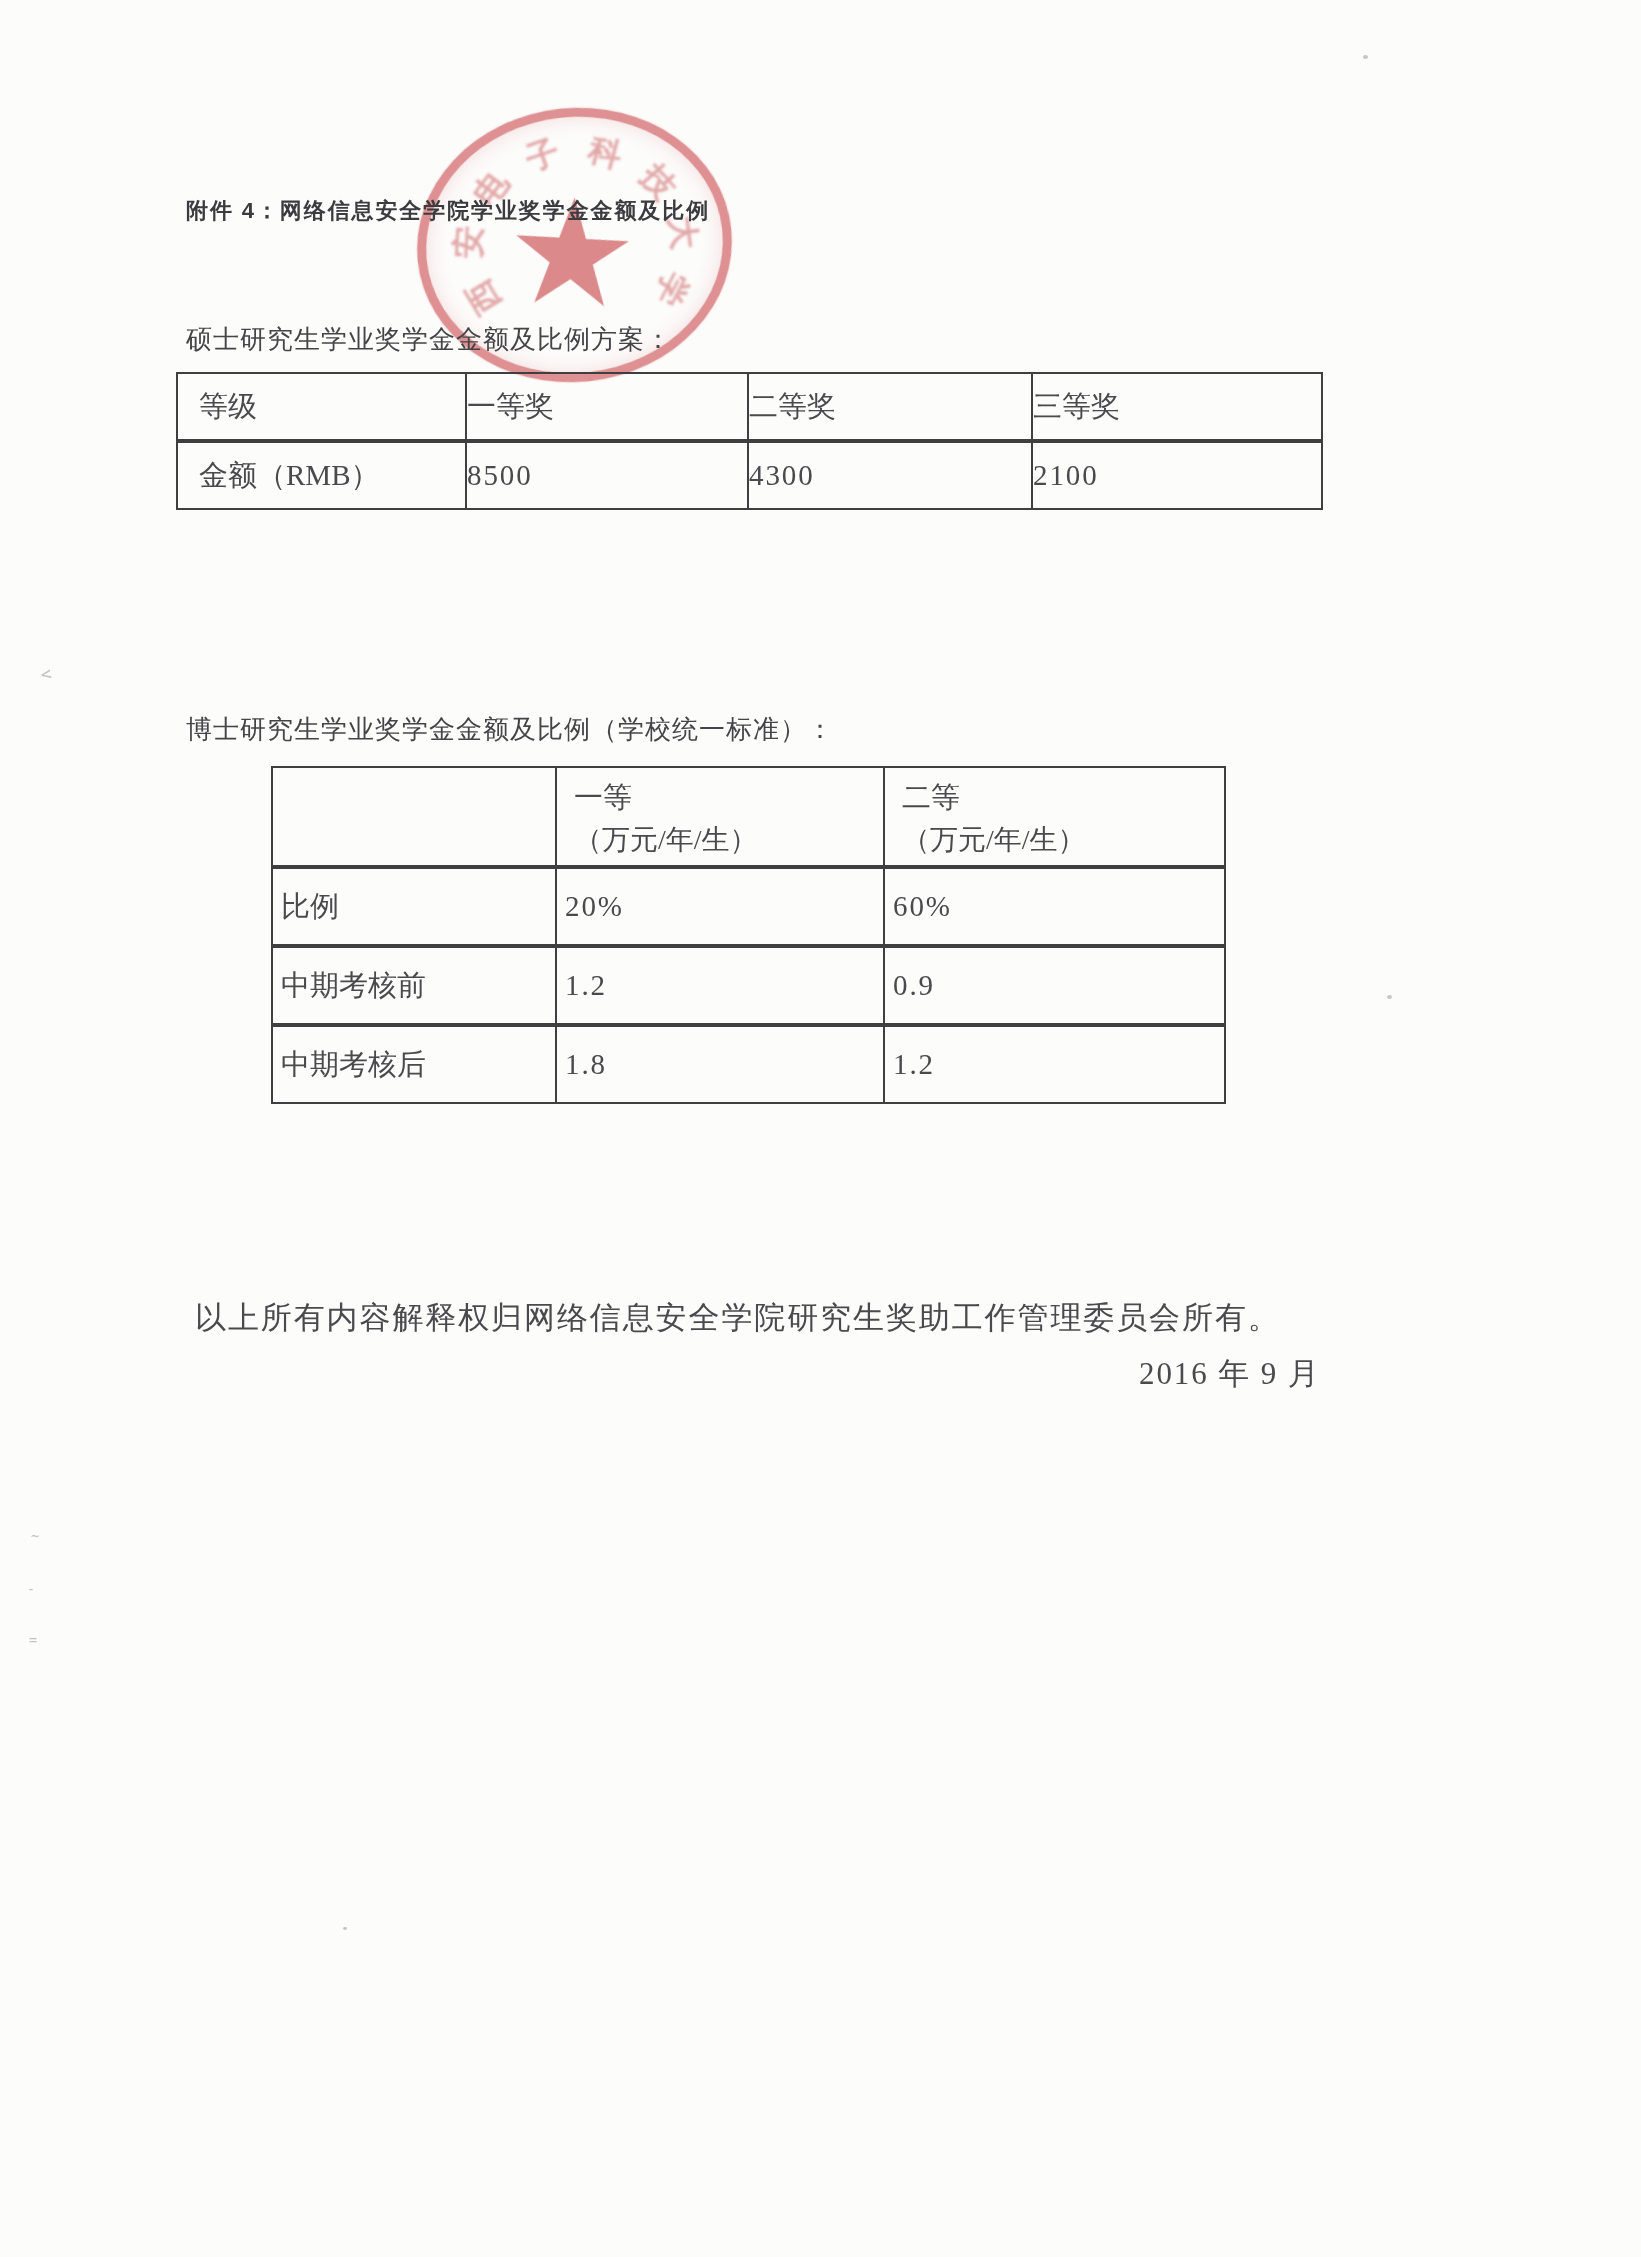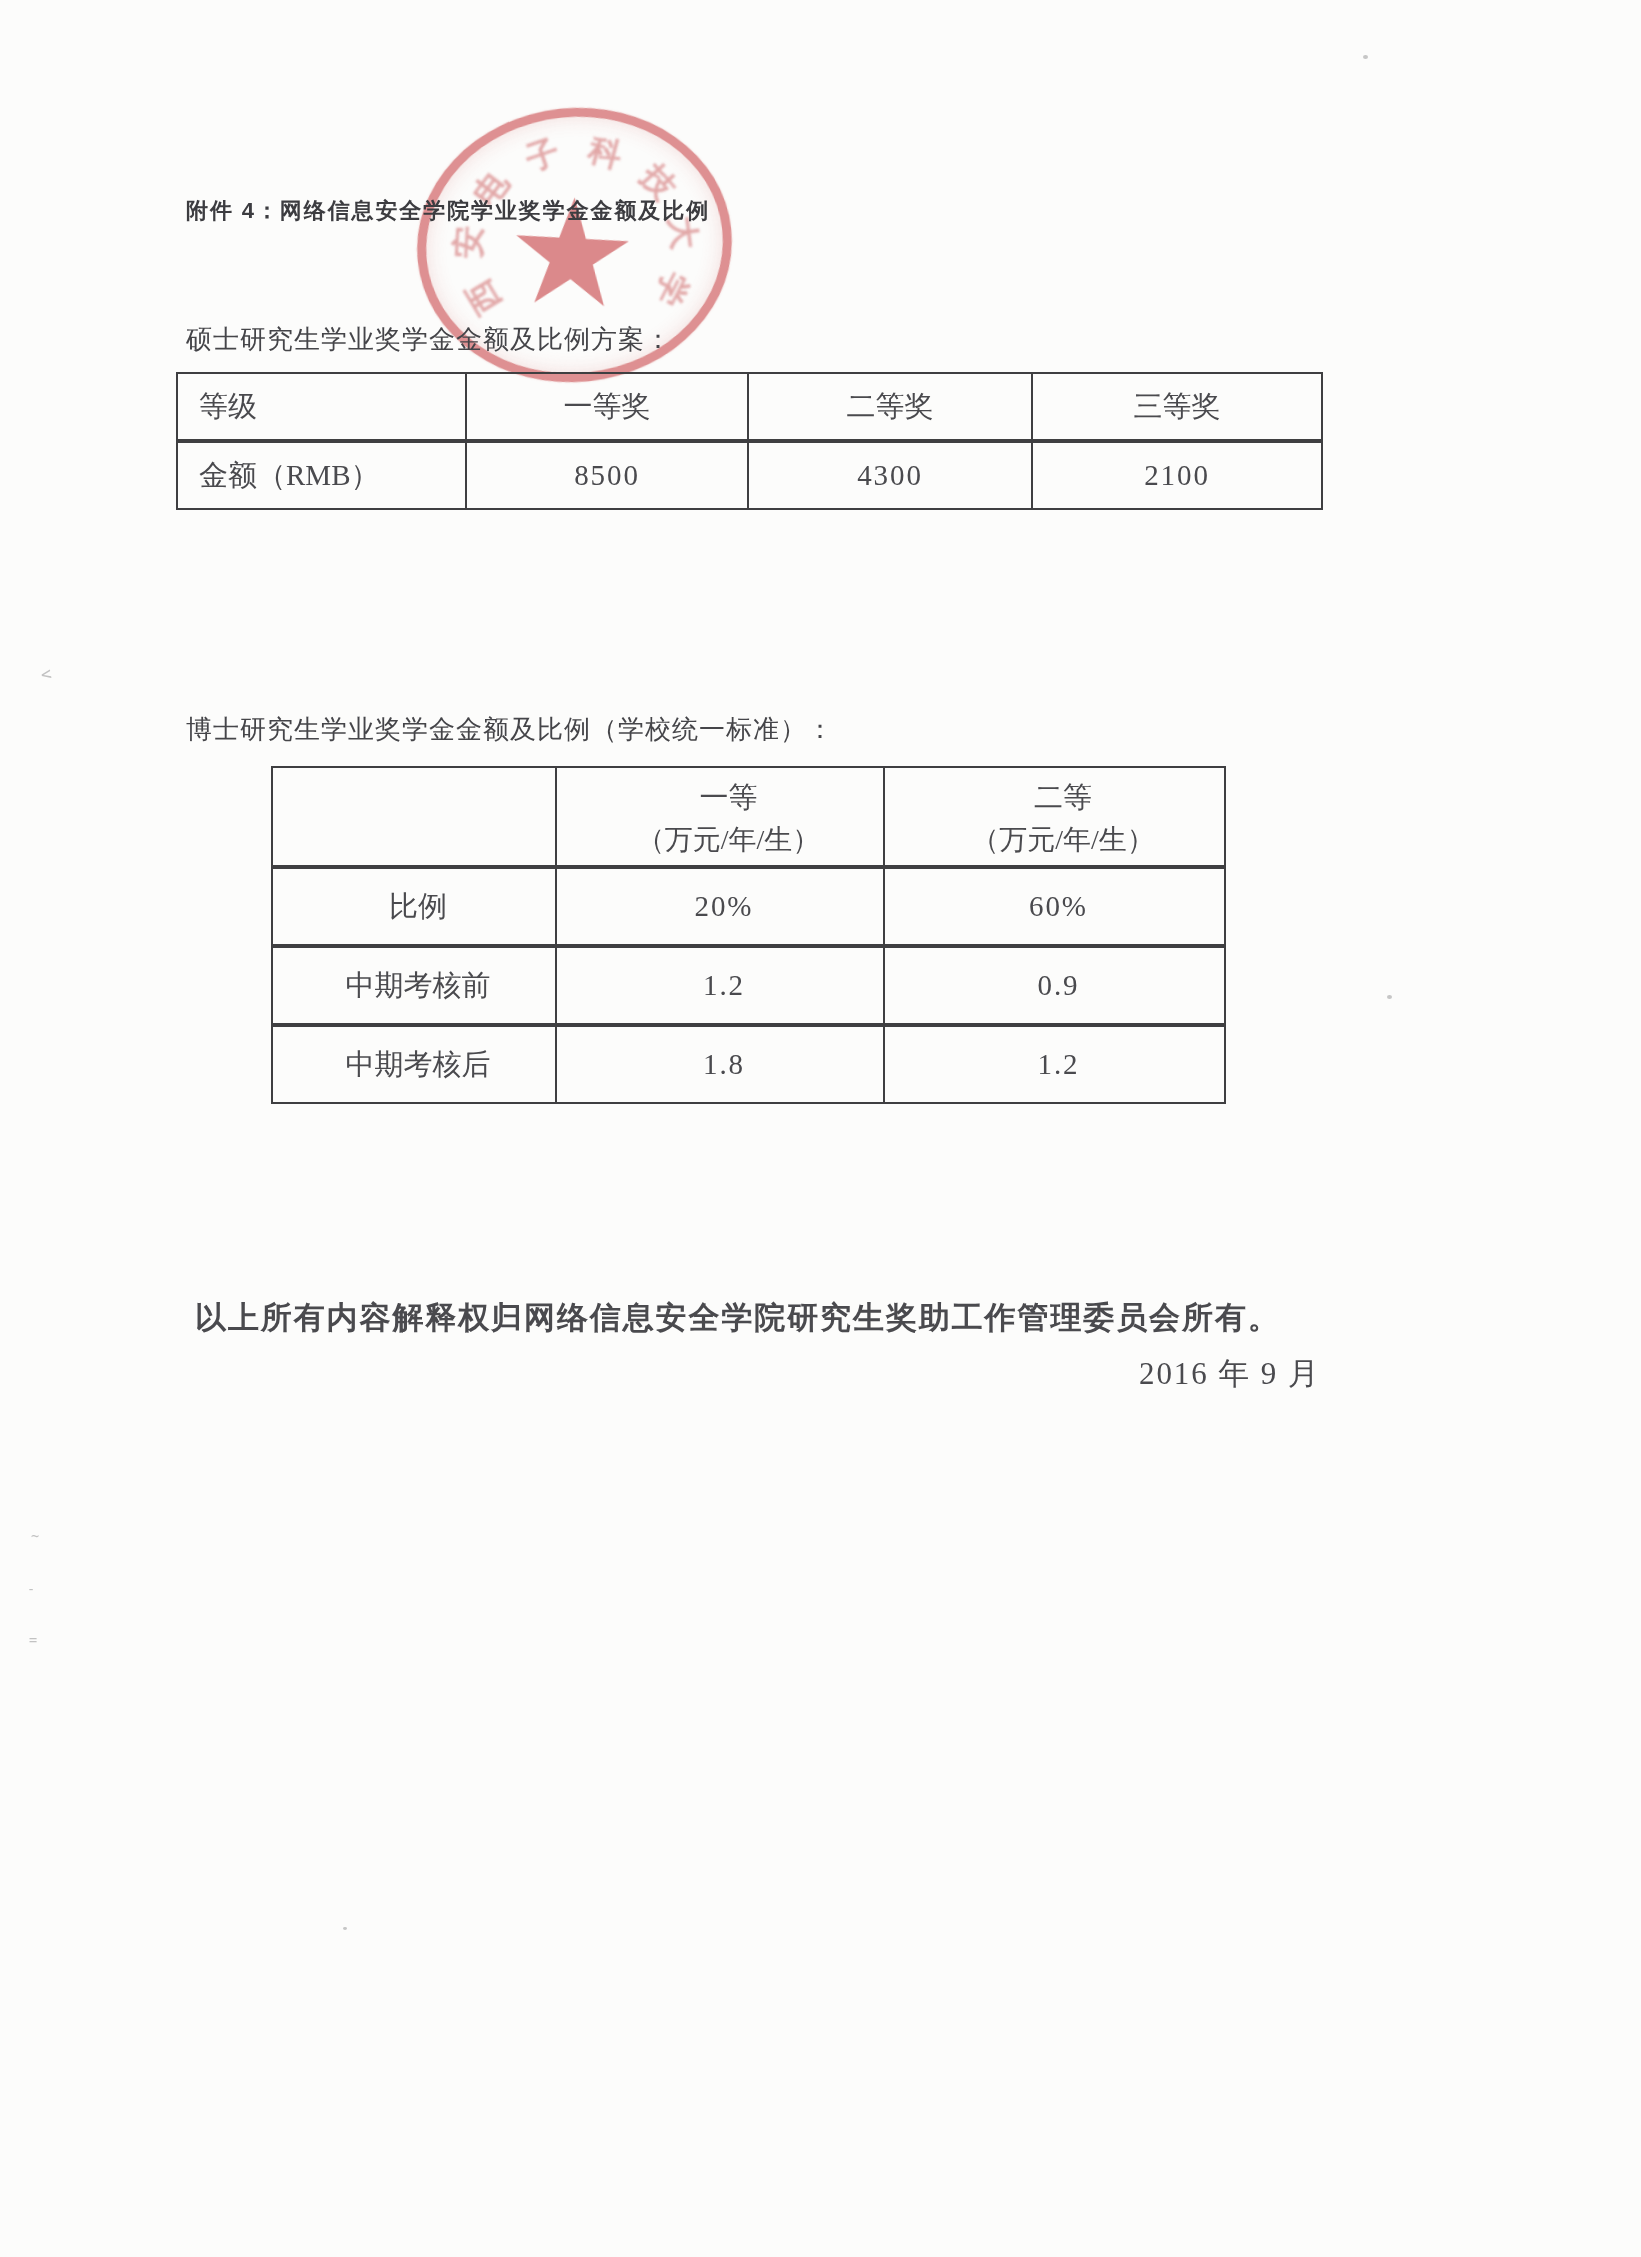--- a/index.html
+++ b/index.html
@@ -20,36 +20,36 @@
     white-space:nowrap;
   }
   .sec-heading{
     position:absolute;left:186px;font-size:26px;letter-spacing:1px;
     color:#454549;white-space:nowrap;
   }
   #sec1{top:322px;}
   #sec2{top:712px;}
   .footer-note{
     position:absolute;left:195px;top:1297px;font-size:31px;letter-spacing:1.9px;
-    color:#4a4a4e;white-space:nowrap;font-weight:bold;
+    color:#4a4a4e;white-space:nowrap;
   }
   .date-line{
     position:absolute;left:1139px;top:1353px;font-size:31px;letter-spacing:1.9px;
     color:#4a4a4e;white-space:nowrap;text-align:center;
   }
 
   
   table.doc-table{
     position:absolute;border-collapse:collapse;table-layout:fixed;
     background:transparent;
   }
   table.doc-table td{
     border:2.9px solid #3f3f41;
     font-size:29px;color:#4a4a4e;
-    text-align:center;vertical-align:middle;
+    text-align:left;vertical-align:middle;
     padding:0;
   }
   table.doc-table tr.rule-heavy td{border-top-width:4.8px;}
   #table-master{left:176px;top:372px;width:1144px;}
   #table-master td{height:65px;}
   #table-master td.lbl{text-align:left;padding-left:21px;}
   #table-doctoral{left:271px;top:766px;width:953px;}
   #table-doctoral tr.hdr td{height:97px;padding-left:17px;}
   #table-doctoral tr.data td{height:75px;padding-left:8px;}
   .num{font-family:"Liberation Serif","DejaVu Serif",serif;letter-spacing:1.9px;}

